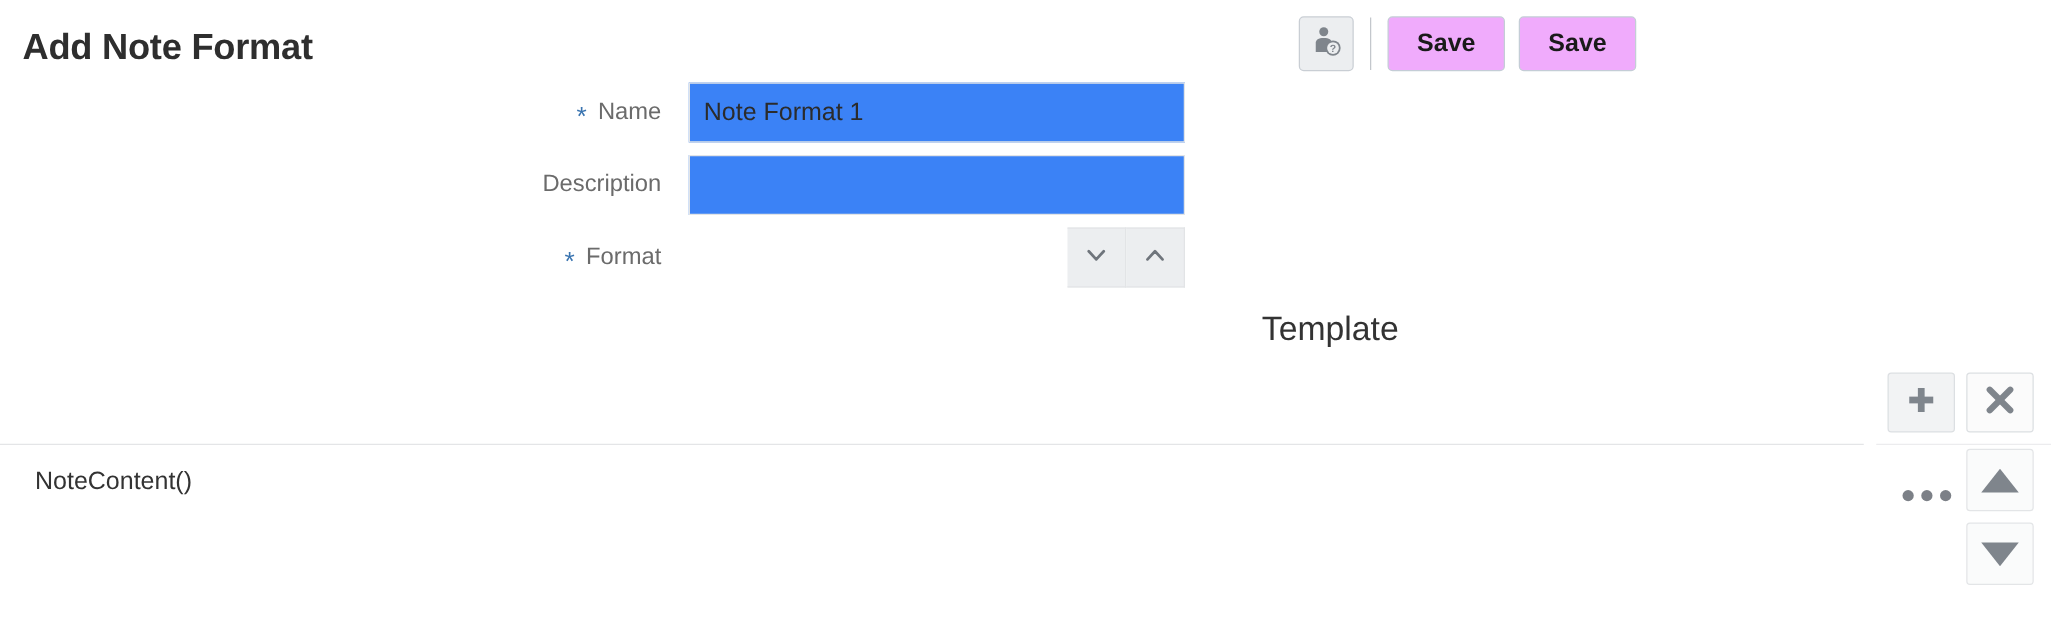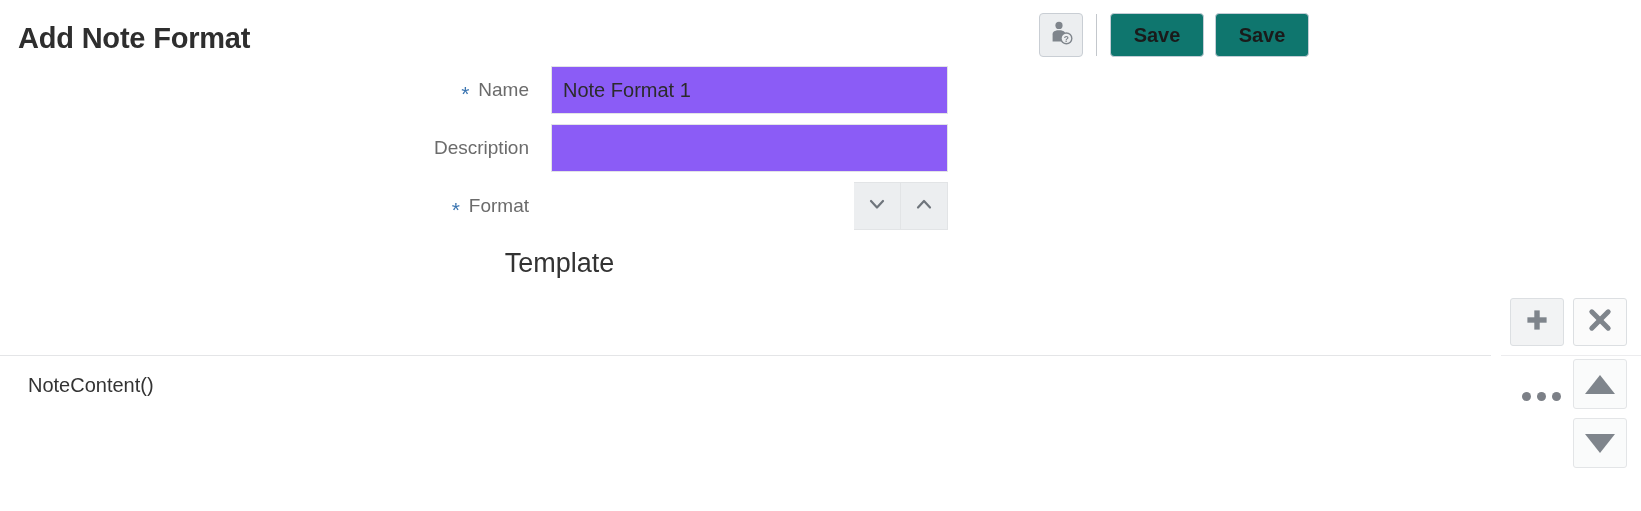--- a/index.html
+++ b/index.html
@@ -59,21 +59,21 @@
     height: 42px;
     background: #c3c7cc;
     margin: 0 13px;
   }
   .push-btn {
     height: 44px;
     min-width: 94px;
     padding: 0 16px;
     border: 1px solid #c4cdd6;
     border-radius: 4px;
-    background: #0f766e;
+    background: #f0abfc;
     color: #1a1a1a;
     font-size: 20px;
     font-weight: bold;
     font-family: "Liberation Sans", sans-serif;
     display: flex;
     align-items: center;
     justify-content: center;
     box-sizing: border-box;
     cursor: pointer;
   }
@@ -114,21 +114,21 @@
     position: relative;
     top: 3px;
   }
   .text-input {
     position: absolute;
     left: 551px;
     top: 0;
     width: 397px;
     height: 48px;
     border: 1px solid #e2e4e6;
-    background: #8b5cf6;
+    background: #3b82f6;
     box-sizing: border-box;
     display: flex;
     align-items: center;
     padding-left: 11px;
     font-size: 20px;
     color: #2b2b2b;
     cursor: text;
   }
   .text-input.placeholder-only { color: #9a9a9a; }
 
@@ -151,21 +151,21 @@
   }
   #spin-down { left: 854px; }
   #spin-up   { left: 901px; }
 
   
   #template-heading {
     position: absolute;
     top: 248px;
     left: 0;
     width: 1119px;
-    text-align: center;
+    text-align: right;
     font-size: 27px;
     font-weight: normal;
     color: #333333;
   }
 
   #template-toolbar {
     position: absolute;
     top: 298px;
     right: 14px;
     display: flex;

